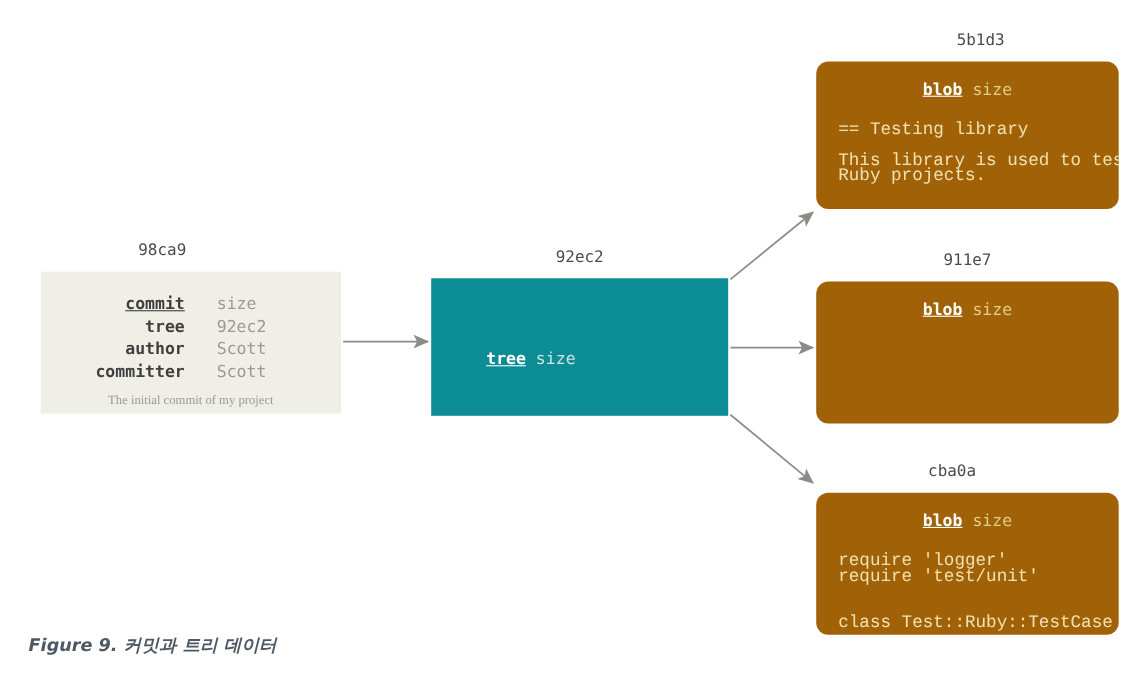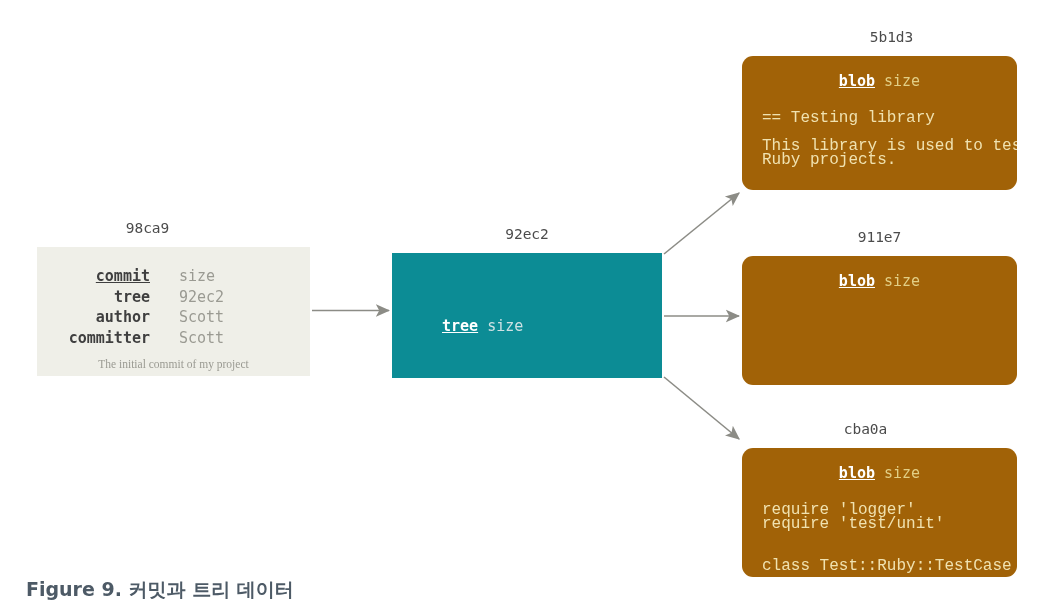--- a/index.html
+++ b/index.html
@@ -36,20 +36,21 @@
   .commit-box{background:#EFEFE8;}
   .commit-rows{
     position:absolute;
     left:0;right:0;top:19px;
     font-family:"DejaVu Sans Mono","Liberation Mono",monospace;
     font-size:15px;
     line-height:20.5px;
   }
   .commit-row{
     display:flex;
+    justify-content:center;
     white-space:pre;
     gap:20px;
   }
   .commit-row .k{
     color:#3f3f3f;font-weight:bold;
     text-align:right;
     width:113px;
     display:inline-block;
   }
   .commit-row .k.u{text-decoration:underline;}
@@ -101,22 +102,23 @@
     line-height:14px;
     color:#f0e2b0;
     white-space:pre;
   }
 
   
   .caption{
     position:absolute;
     left:26px;top:577px;
     font-family:"DejaVu Sans","Liberation Sans",sans-serif;
+    font-style:italic;
     font-weight:bold;
-    font-size:19px;
+    font-size:16px;
     color:#4d5a66;
     white-space:nowrap;
   }
 </style>
 </head>
 <body>
 
 <div id="stage">
 
   <svg id="wires" viewBox="0 0 1038 613" width="1038" height="613">

